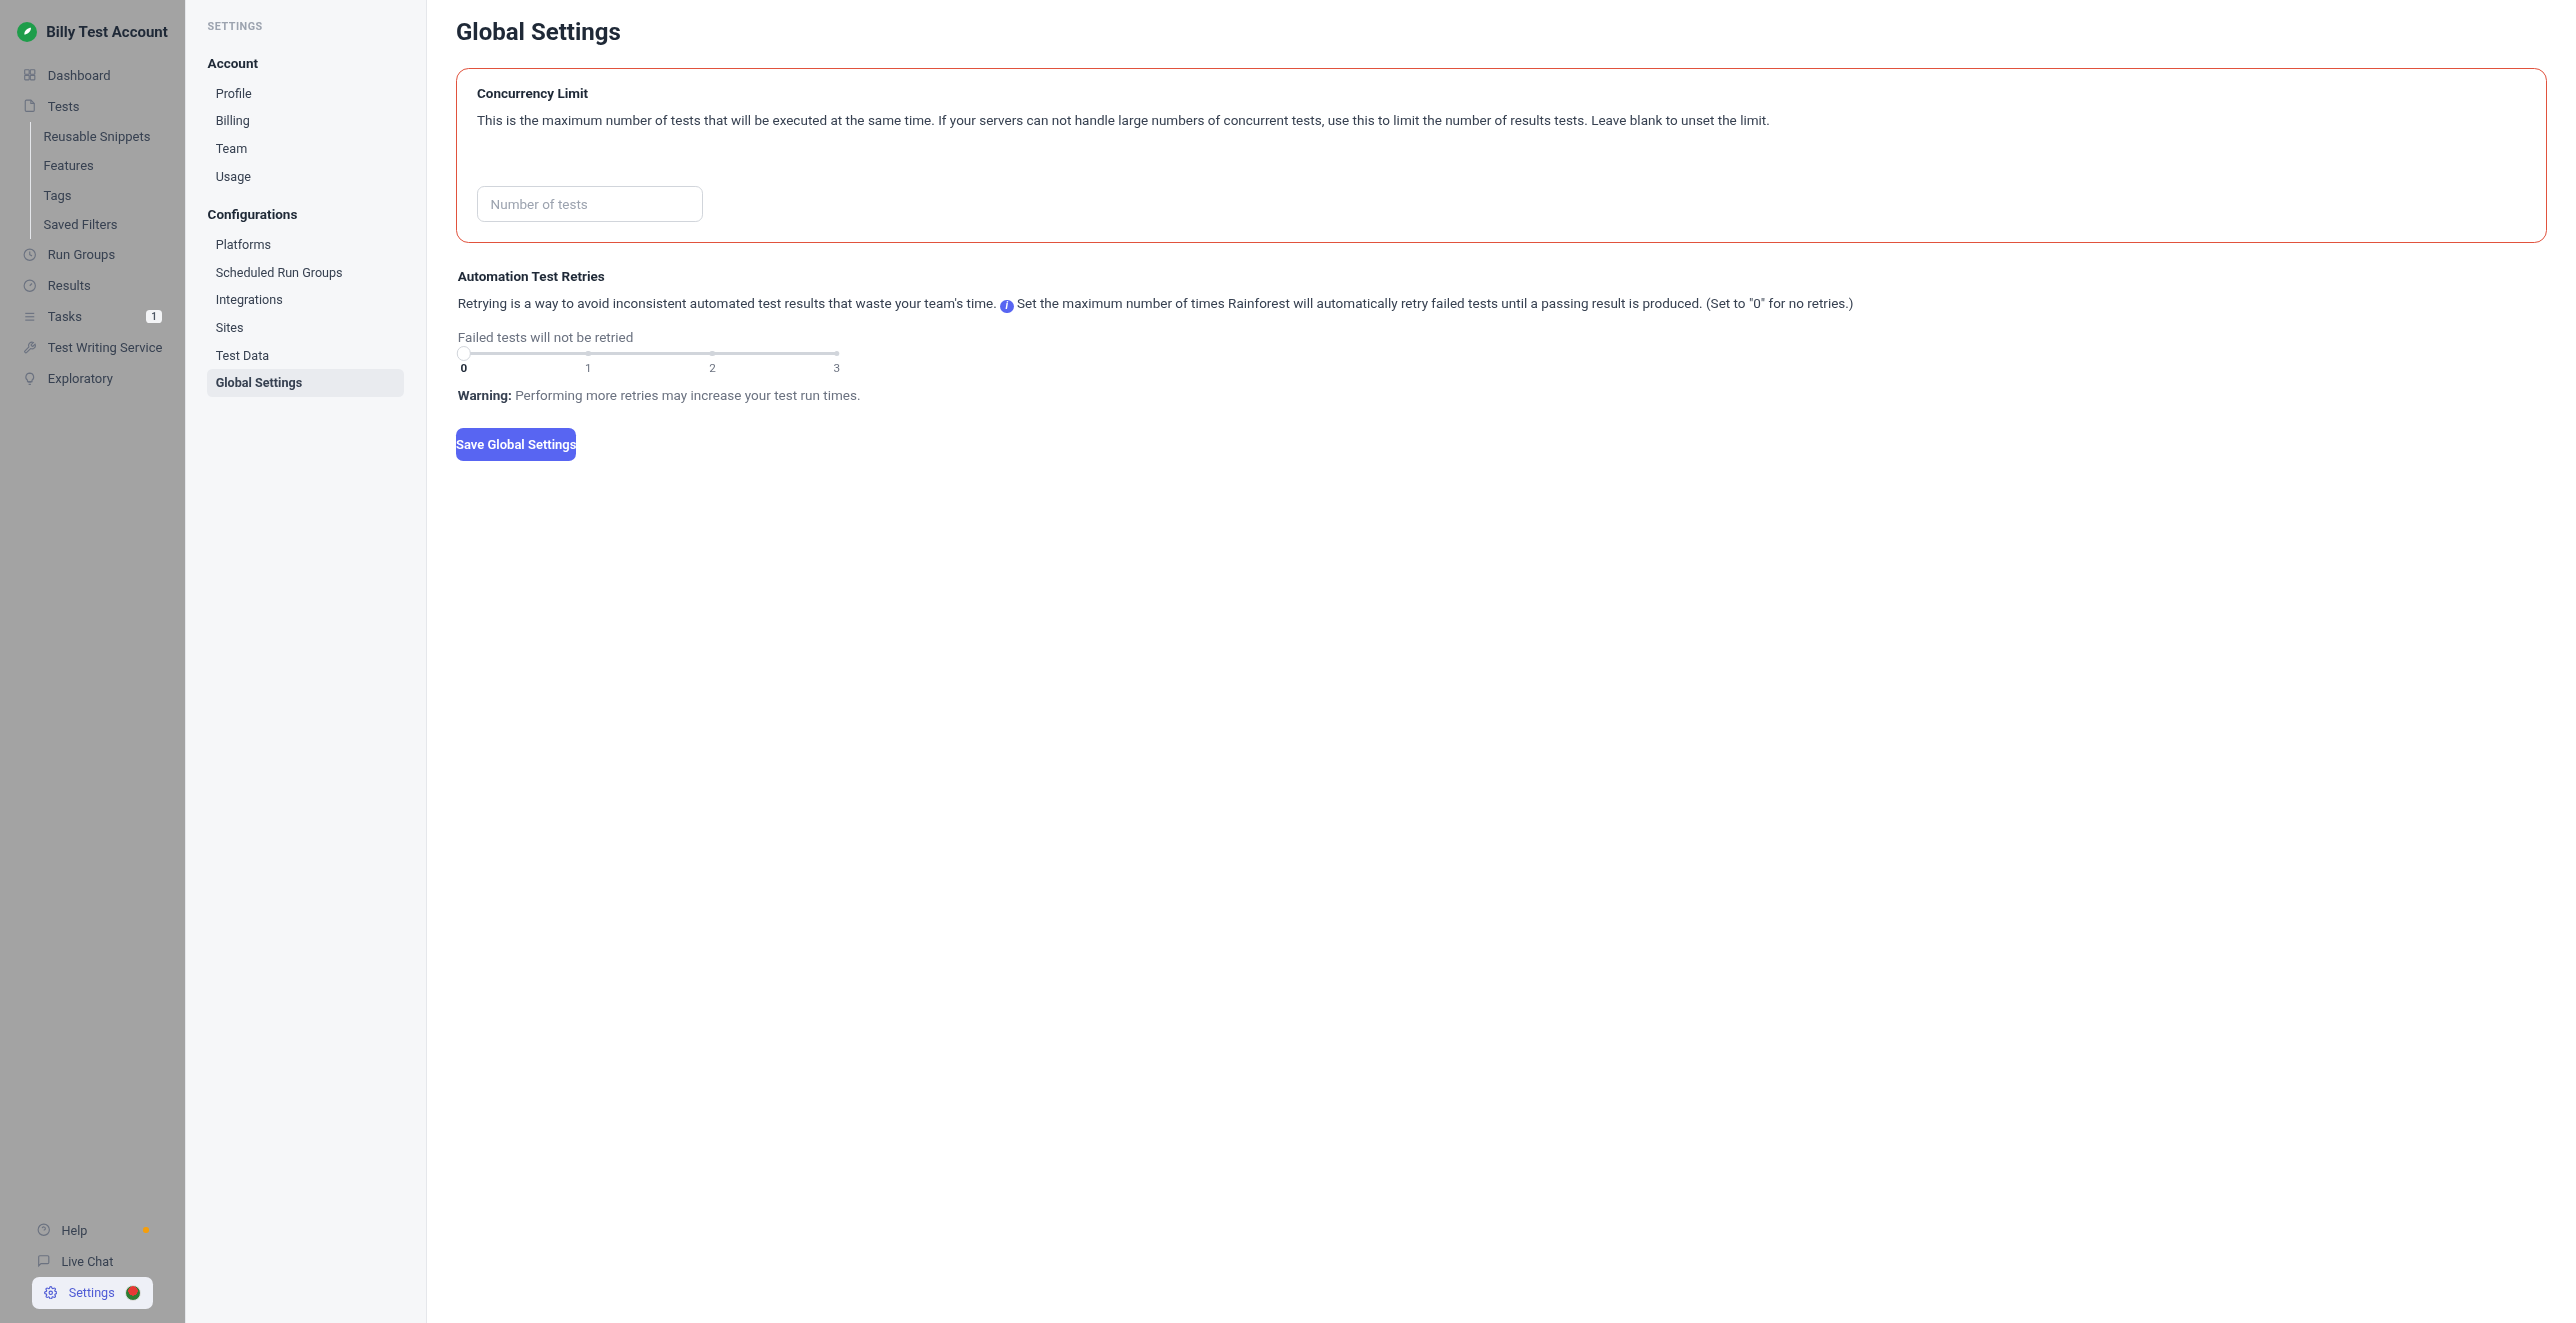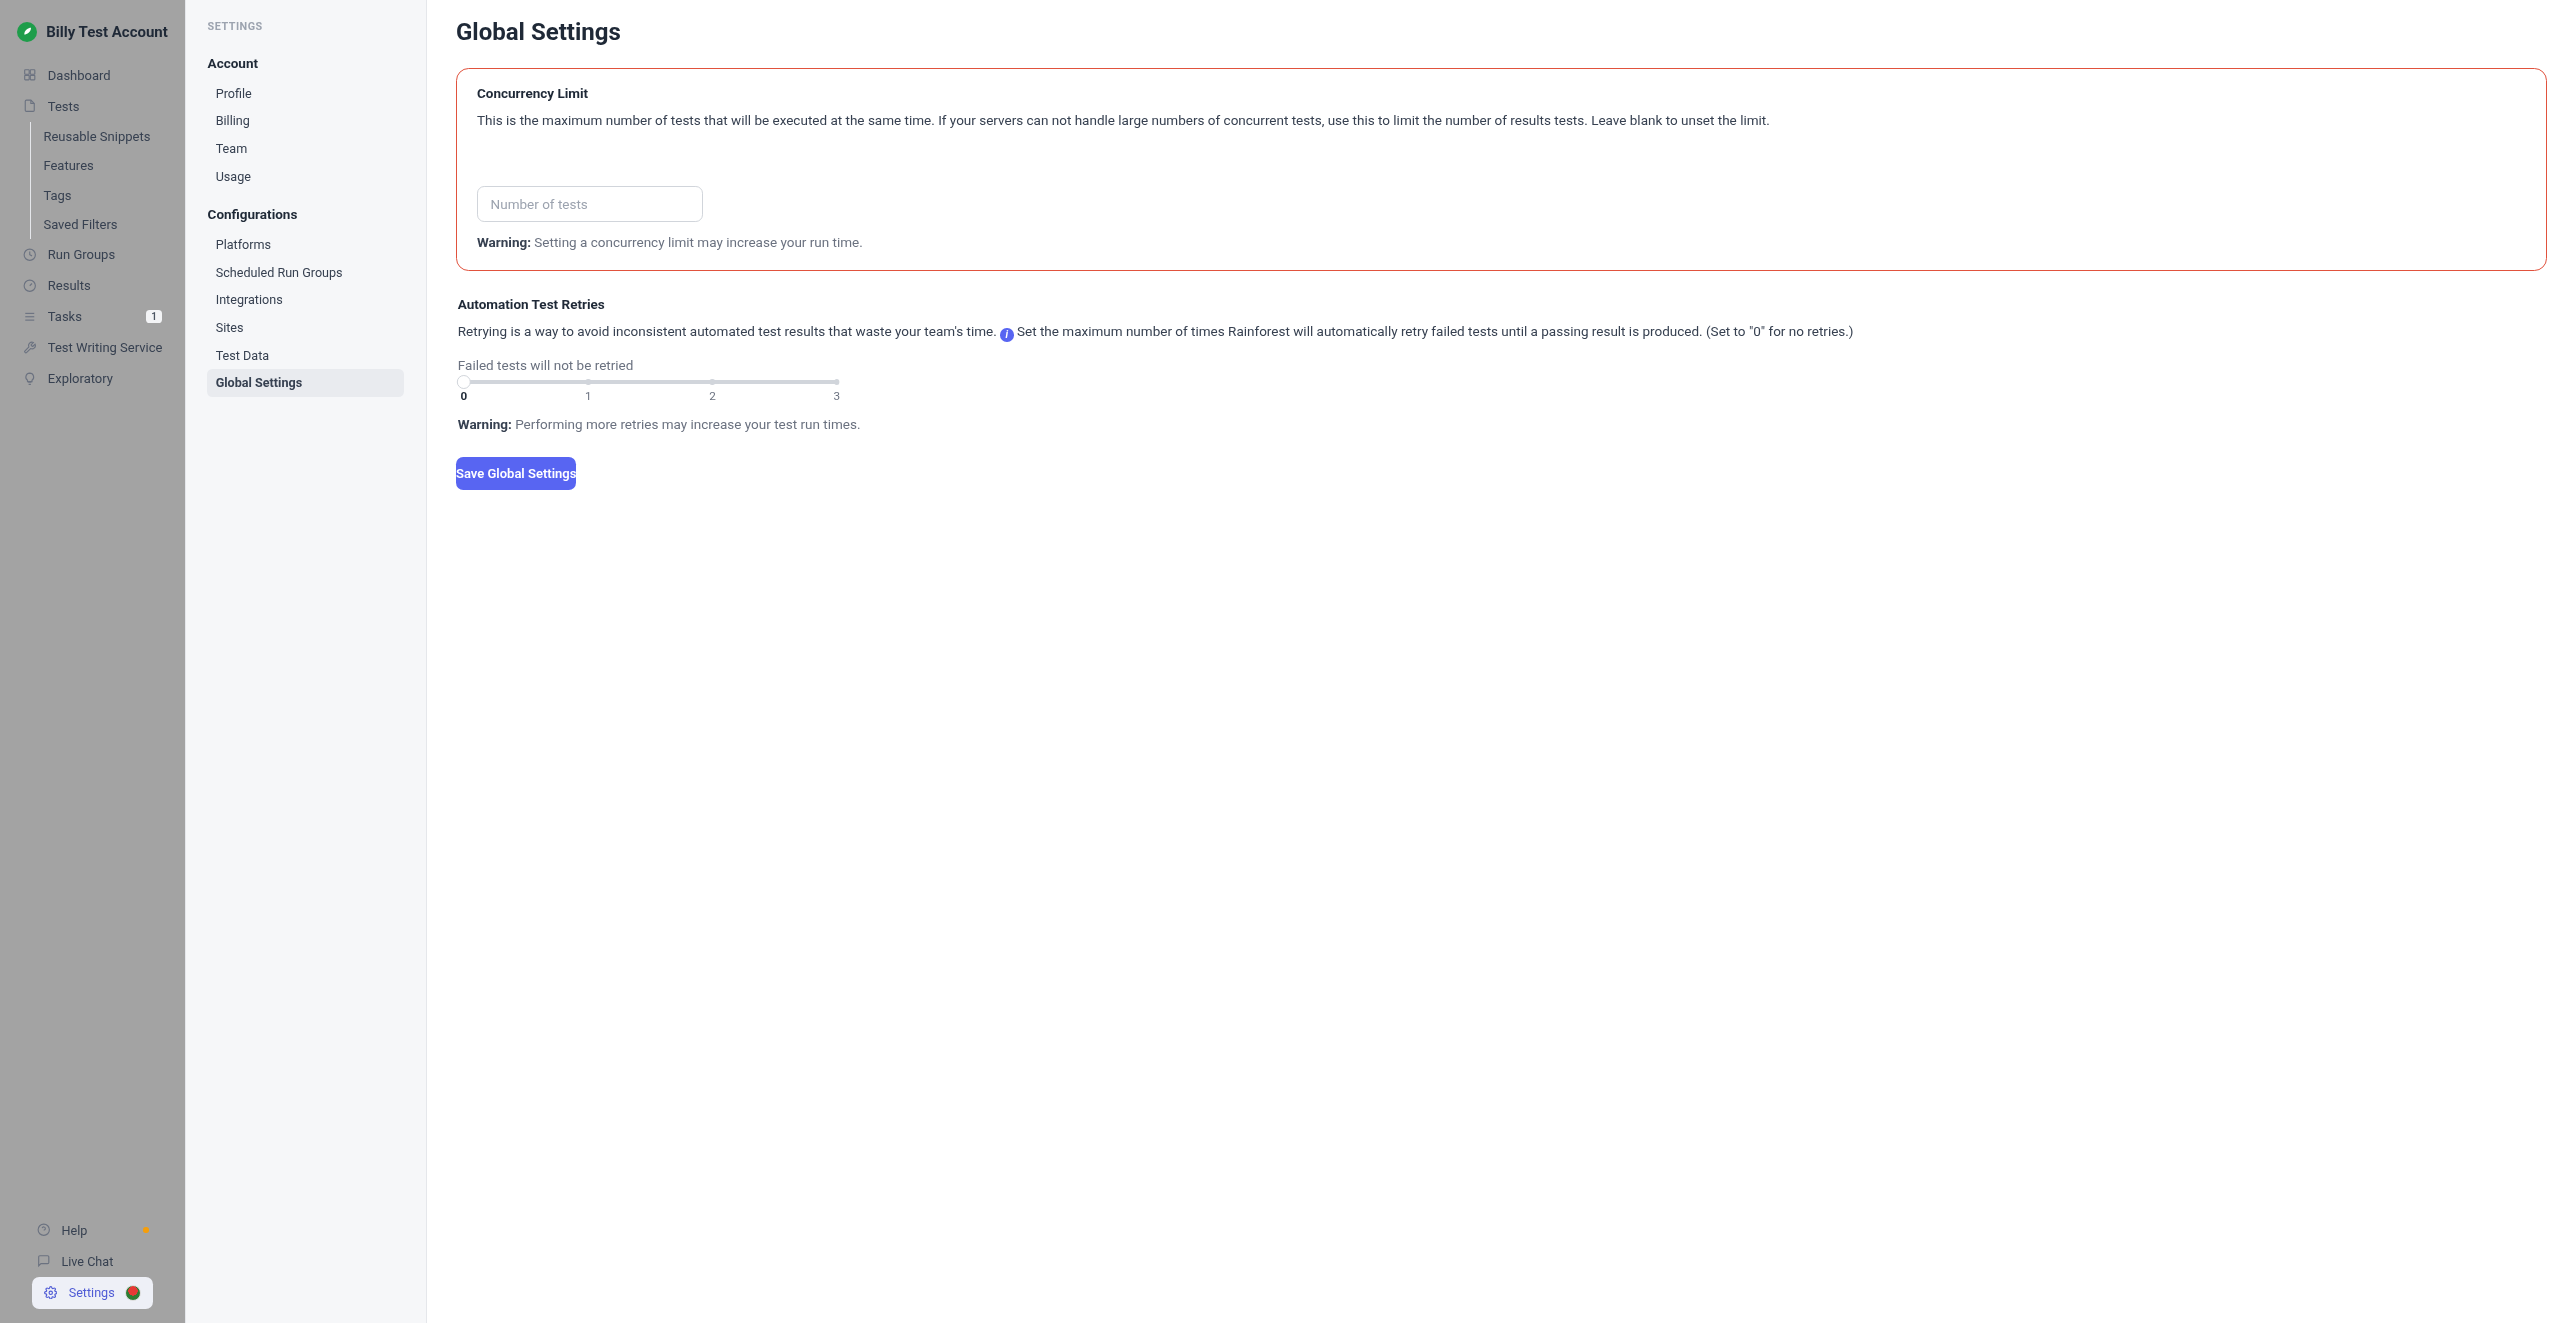--- a/index.html
+++ b/index.html
@@ -407,23 +407,20 @@
   <div class="sec-item sec-item-active">Global Settings</div>
 </div>
 
 <div class="main">
   <h1 class="page-title">Global Settings</h1>
 
   <div class="card-outlined">
     <div class="card-title">Concurrency Limit</div>
     <div class="card-desc">This is the maximum number of tests that will be executed at the same time. If your servers can not handle large numbers of concurrent tests, use this to limit the number of results tests. Leave blank to unset the limit.</div>
     <input class="input-text" type="text" placeholder="Number of tests" style="">
-    <div class="warning-line">
-      <span class="warning-strong">Warning:</span><span> Setting a concurrency limit may increase your run time.</span>
-    </div>
   </div>
 
   <div class="section">
     <div class="card-title">Automation Test Retries</div>
     <div class="card-desc">
       <span>Retrying is a way to avoid inconsistent automated test results that waste your team's time. </span><span class="info-icon-inline">i</span><span> Set the maximum number of times Rainforest will automatically retry failed tests until a passing result is produced. (Set to "0" for no retries.)</span>
     </div>
     <div class="retry-status">Failed tests will not be retried</div>
 
     <div class="slider-wrap">

